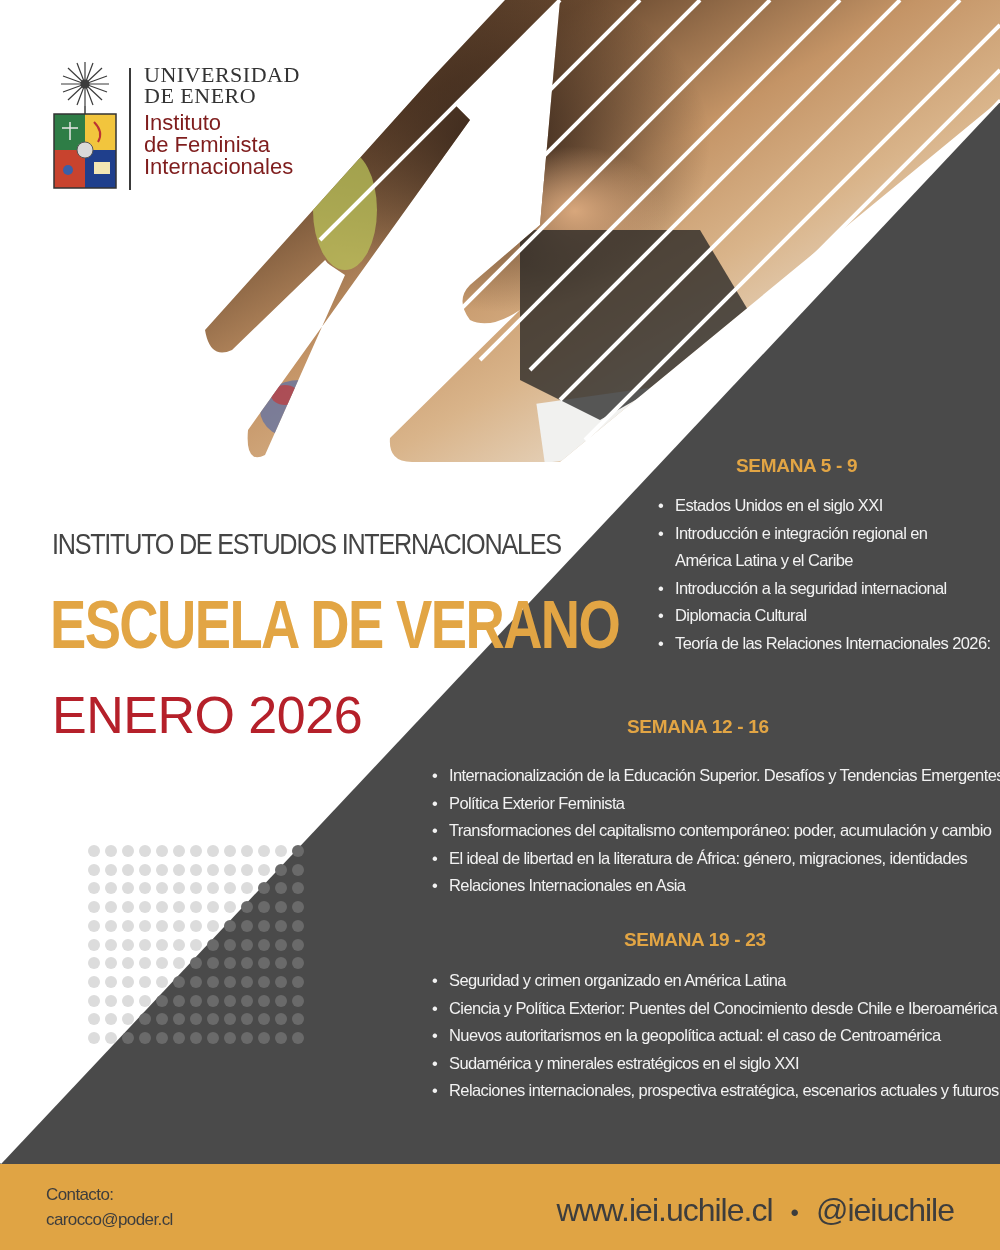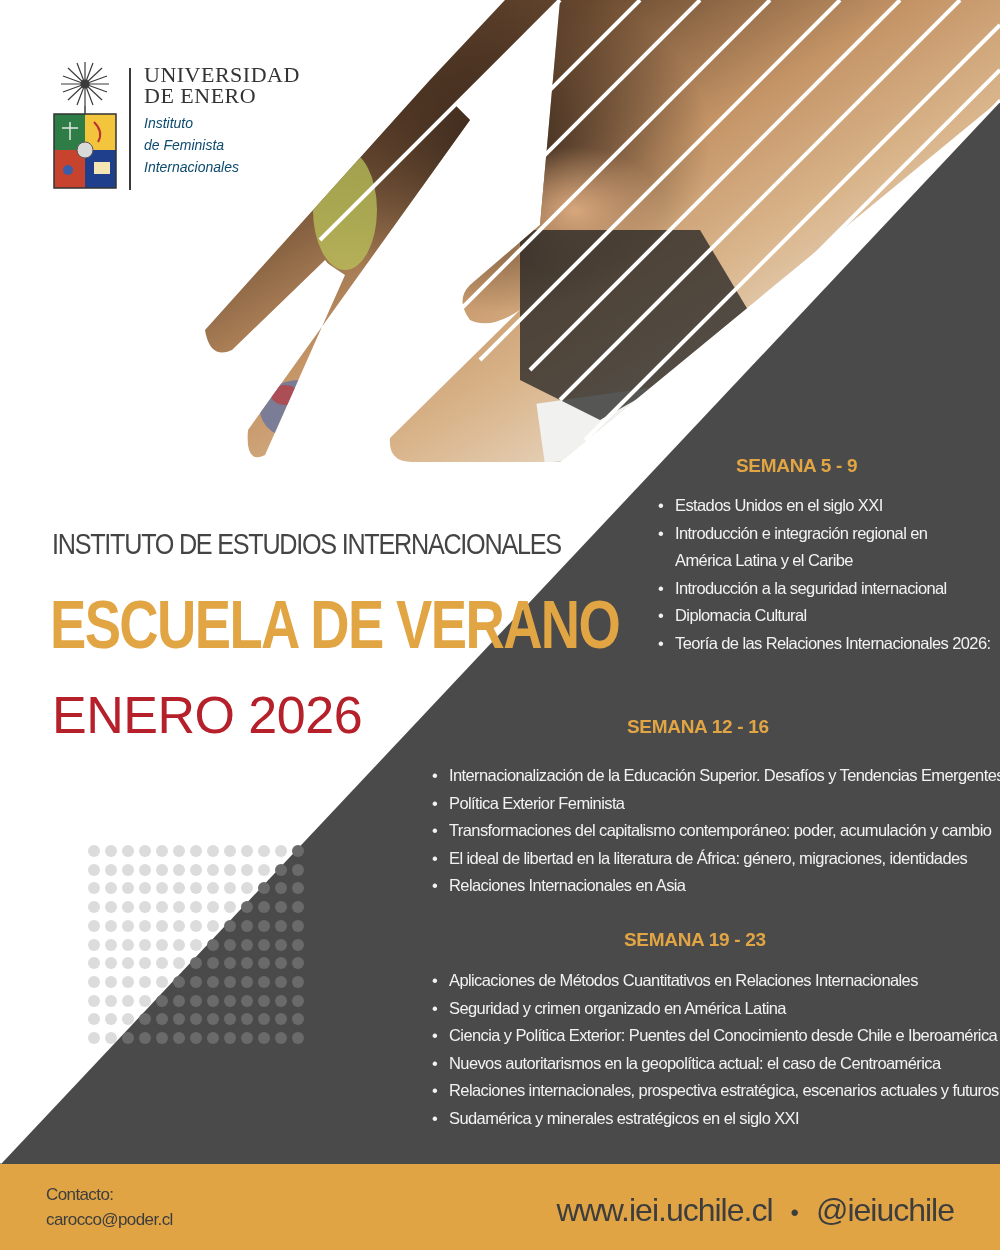--- a/index.html
+++ b/index.html
@@ -11,21 +11,21 @@
   #photo-layer { position:absolute; left:0; top:0; width:1000px; height:1250px; }
 
   
   #dark-tri { position:absolute; left:0; top:0; width:1000px; height:1250px; pointer-events:none; }
 
   
   .logo { left:52px; top:58px; width:290px; height:135px; }
   .logo-divider { position:absolute; left:77px; top:10px; width:2px; height:122px; background:#3a3a3a; }
   .logo-text { position:absolute; left:92px; top:6px; color:#333; font-family:"Liberation Serif", serif; }
   .logo-uni { font-size:22px; line-height:21px; letter-spacing:0.5px; }
-  .logo-inst { font-family:"Liberation Sans", sans-serif; font-size:14px; line-height:22px; margin-top:6px; color:#0c4a6e;font-style:italic; }
+  .logo-inst { font-family:"Liberation Sans", sans-serif; font-size:22px; line-height:22px; margin-top:6px; color:#7f1d1d; }
 
   
   .inst-heading { left:52px; top:527px; font-family:"Liberation Sans Narrow","Liberation Sans", sans-serif;
       font-size:30px; color:#444; letter-spacing:-1.5px; transform:scaleX(0.84); transform-origin:left top; white-space:nowrap; }
   .escuela { left:50px; top:588px; font-size:68px; font-weight:bold; color:#E2A544; letter-spacing:-2px;
       transform:scaleX(0.80); transform-origin:left top; white-space:nowrap; line-height:72px; }
   .enero { left:52px; top:686px; font-size:52px; color:#B5202A; white-space:nowrap; line-height:58px; letter-spacing:-0.5px; }
 
   
   .dot-grid { left:80px; top:837px; width:230px; height:200px; }
@@ -310,26 +310,25 @@
 <ul class="abs course-list" style="left:432px; top:762px;">
   <li><span>Internacionalización de la Educación Superior. Desafíos y Tendencias Emergentes</span></li>
   <li><span>Política Exterior Feminista</span></li>
   <li><span>Transformaciones del capitalismo contemporáneo: poder, acumulación y cambio</span></li>
   <li><span>El ideal de libertad en la literatura de África: género, migraciones, identidades</span></li>
   <li><span>Relaciones Internacionales en Asia</span></li>
 </ul>
 
 <div class="abs week-title" style="left:624px; top:929px;">SEMANA 19 - 23</div>
 <ul class="abs course-list" style="left:432px; top:967px;">
-  <li><span>Aplicaciones de Métodos Cuantitativos en Relaciones Internacionales</span></li>
   <li><span>Seguridad y crimen organizado en América Latina</span></li>
   <li><span>Ciencia y Política Exterior: Puentes del Conocimiento desde Chile e Iberoamérica</span></li>
   <li><span>Nuevos autoritarismos en la geopolítica actual: el caso de Centroamérica</span></li>
+  <li><span>Sudamérica y minerales estratégicos en el siglo XXI</span></li>
   <li><span>Relaciones internacionales, prospectiva estratégica, escenarios actuales y futuros</span></li>
-  <li><span>Sudamérica y minerales estratégicos en el siglo XXI</span></li>
 </ul>
 
 <div class="abs footer">
   <div class="contact">
     <div>Contacto:</div>
     <div>carocco@poder.cl</div>
   </div>
   <div class="links">
     <span>www.iei.uchile.cl</span><span class="sep">•</span><span>@ieiuchile</span>
   </div>

